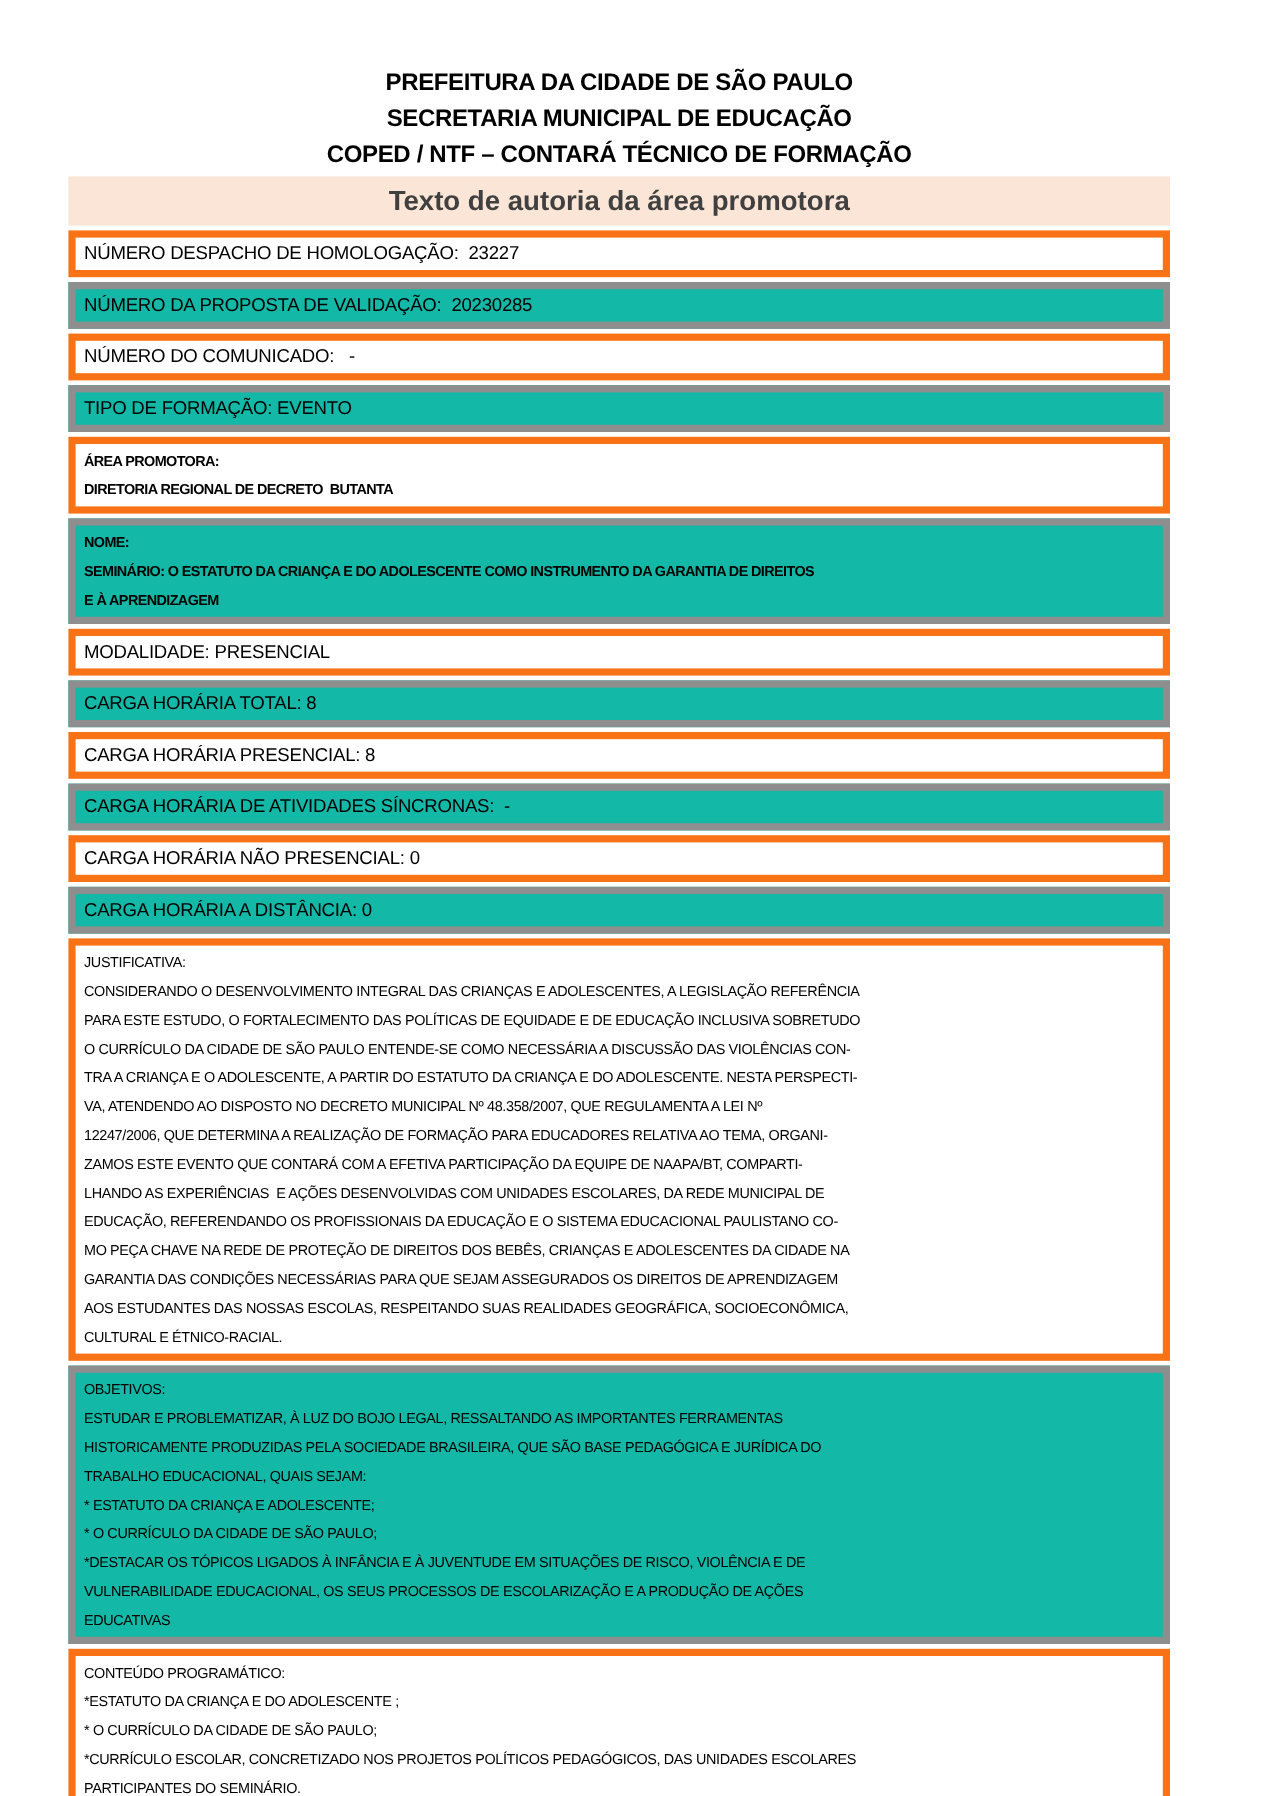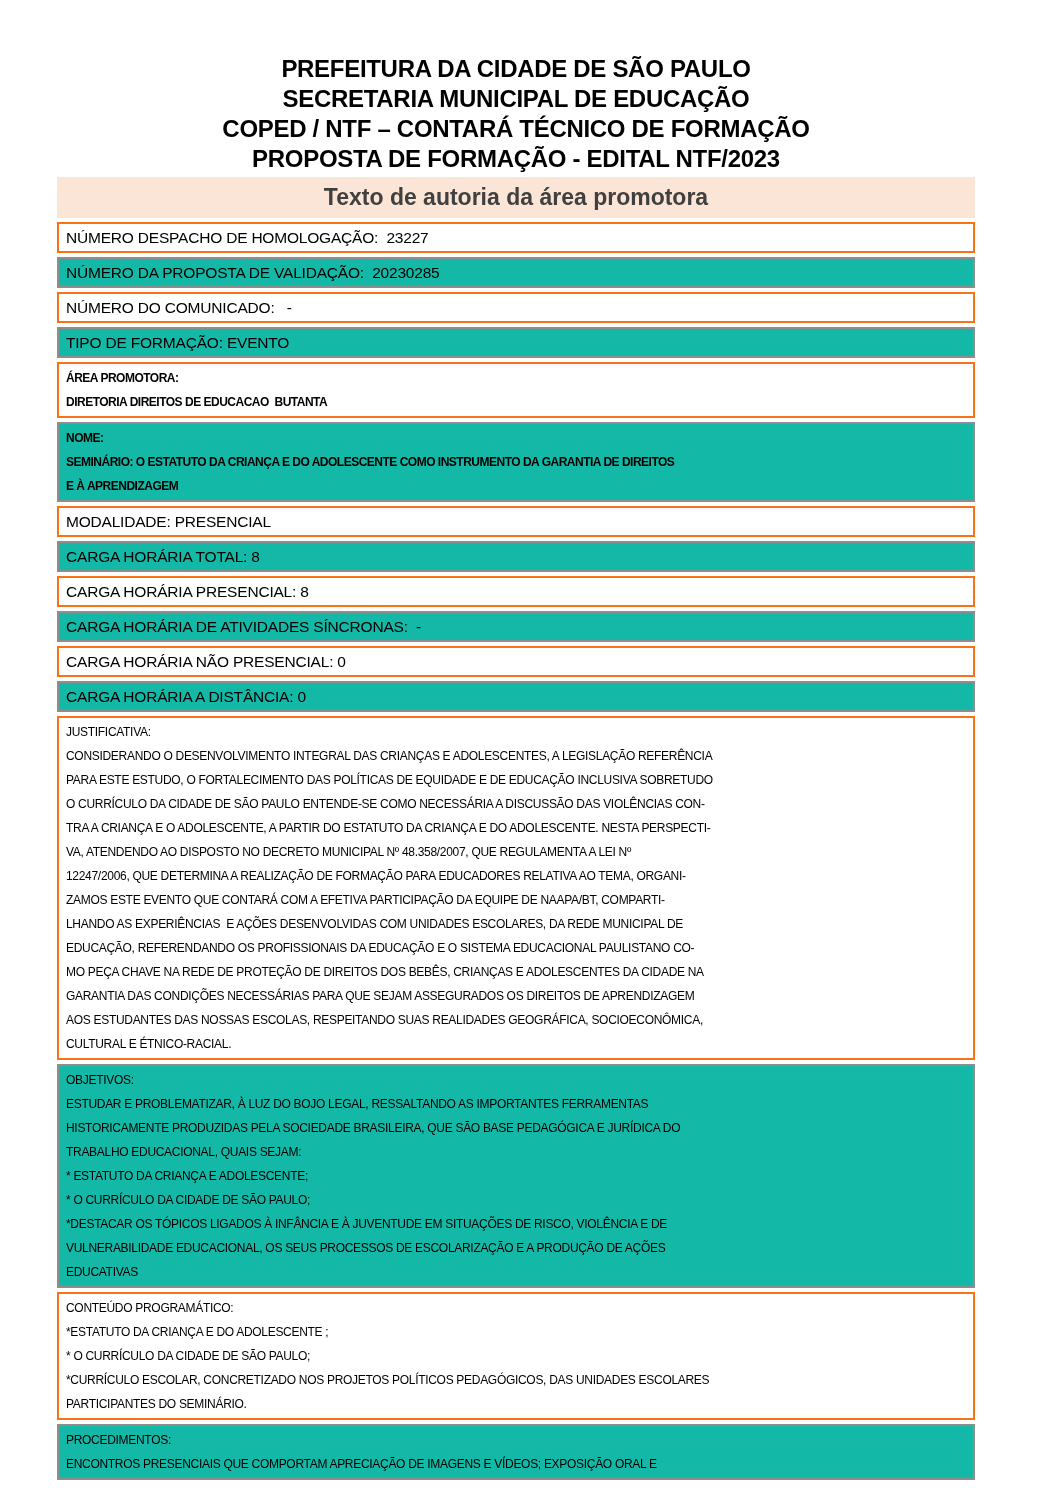--- a/index.html
+++ b/index.html
@@ -7,39 +7,39 @@
   body {
     background: #ffffff;
     color: #000000;
     font-family: "Liberation Sans", sans-serif;
   }
   .content { margin: 0 83px 0 57px; width: 918px; }
 
   
   .doc-header { padding-top: 54px; text-align: center; }
   .doc-header .hline {
-    font-size: 24px; line-height: 30px; font-weight: bold;
+    font-size: 20px; line-height: 30px; font-weight: bold;
     letter-spacing: -0.3px; white-space: pre-wrap;
   }
 
   
   .banner {
     margin-top: 3px;
     background: #FBE5D6;
     text-align: center;
     padding: 6px 0 7px 0;
   }
   .banner .banner-text {
     color: #404040; font-weight: bold; font-size: 23px; line-height: 28px;
   }
 
   
   .rows { margin-top: 4px; }
   .row {
-    border: 2px solid #f97316;
+    border: 6px solid #f97316;
     padding: 2px 7px;
     margin-bottom: 4px;
     white-space: pre-wrap;
     font-size: 15.5px;
     line-height: 23px;
     letter-spacing: -0.2px;
   }
   .row.peach { background: #14b8a6; border-color: #8E8E8E; }
   .row.white { background: #ffffff; }
   .row.block { font-size: 12px; line-height: 24px; letter-spacing: -0.3px; }
@@ -51,38 +51,37 @@
 </style>
 </head>
 <body>
 
 <div class="content">
 
   <div class="doc-header">
     <div class="hline">PREFEITURA DA CIDADE DE SÃO PAULO</div>
     <div class="hline">SECRETARIA MUNICIPAL DE EDUCAÇÃO</div>
     <div class="hline">COPED / NTF – CONTARÁ TÉCNICO DE FORMAÇÃO</div>
-    <div class="hline">PROPOSTA DE FORMAÇÃO - EDITAL NTF/2023</div>
   </div>
 
   <div class="banner">
     <span class="banner-text">Texto de autoria da área promotora</span>
   </div>
 
   <div class="rows">
 
     <div class="row white inline"><span class="label">NÚMERO DESPACHO DE HOMOLOGAÇÃO:</span><span class="value">  23227</span></div>
 
     <div class="row peach inline"><span class="label">NÚMERO DA PROPOSTA DE VALIDAÇÃO:</span><span class="value">  20230285</span></div>
 
     <div class="row white inline"><span class="label">NÚMERO DO COMUNICADO:</span><span class="value">   -</span></div>
 
     <div class="row peach inline"><span class="label">TIPO DE FORMAÇÃO:</span><span class="value"> EVENTO</span></div>
 
-    <div class="row white block bold"><span class="label">ÁREA PROMOTORA:</span><span class="value">DIRETORIA DIREITOS DE EDUCACAO  BUTANTA</span></div>
+    <div class="row white block bold"><span class="label">ÁREA PROMOTORA:</span><span class="value">DIRETORIA REGIONAL DE DECRETO  BUTANTA</span></div>
 
     <div class="row peach block bold"><span class="label">NOME:</span><span class="value">SEMINÁRIO: O ESTATUTO DA CRIANÇA E DO ADOLESCENTE COMO INSTRUMENTO DA GARANTIA DE DIREITOS
 E À APRENDIZAGEM</span></div>
 
     <div class="row white inline"><span class="label">MODALIDADE:</span><span class="value"> PRESENCIAL</span></div>
 
     <div class="row peach inline"><span class="label">CARGA HORÁRIA TOTAL:</span><span class="value"> 8</span></div>
 
     <div class="row white inline"><span class="label">CARGA HORÁRIA PRESENCIAL:</span><span class="value"> 8</span></div>
 

